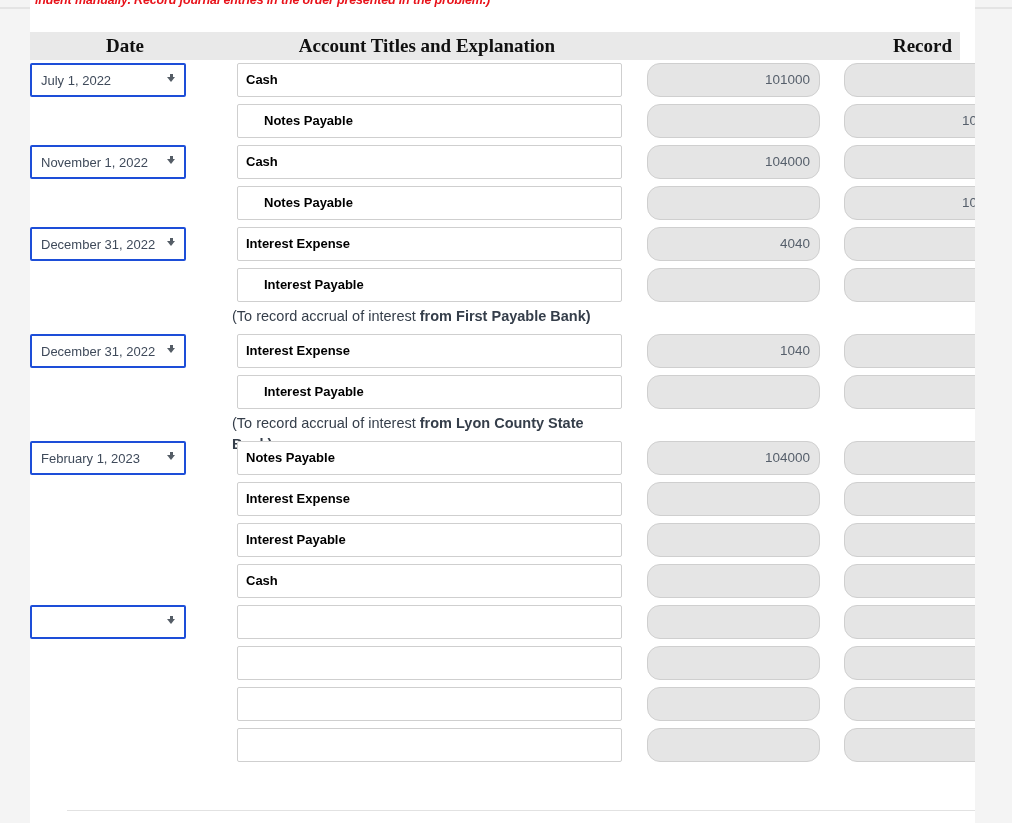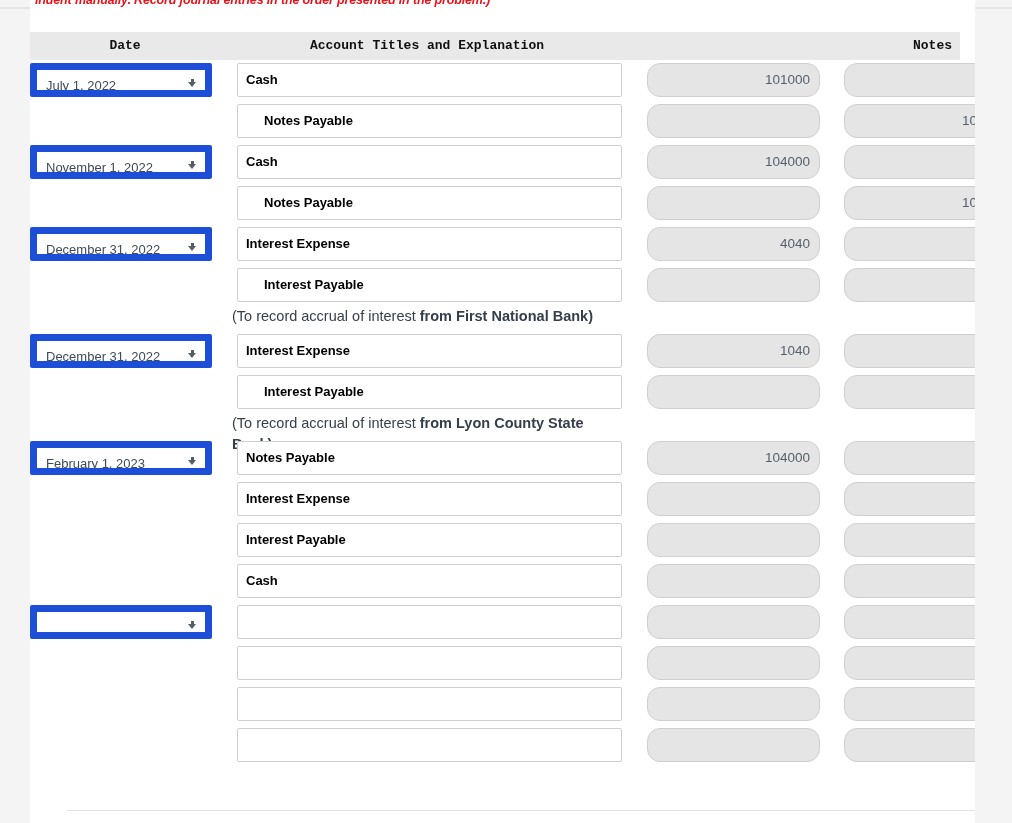--- a/index.html
+++ b/index.html
@@ -57,23 +57,23 @@
   
   .thead {
     position: relative;
     height: 28px;
     background: #e9e9e9;
     width: 993px;
   }
   .th {
     position: absolute;
     top: 4px;
-    font-family: Liberation Mono, monospace;
+    font-family: Liberation Serif, serif;
     font-weight: bold;
-    font-size: 13px;
+    font-size: 19px;
     color: #101010;
     height: 20px;
     line-height: 20px;
   }
   .th-date      { left: 63px;  width: 190px; text-align: center; }
   .th-account   { left: 265px; width: 390px; text-align: center; }
   .th-debit     { left: 640px; width: 215px; text-align: right; }
   .th-credit    { left: 860px; width: 125px; text-align: right; }
 
   .rows { position: relative; width: 1060px; }
@@ -81,23 +81,23 @@
   .row {
     position: relative;
     height: 41px;
   }
   .cell { position: absolute; }
 
   
   .date-cell { left: 63px; top: 3px; width: 182px; }
   .date-select {
     box-sizing: border-box;
-    width: 182px;
+    width: 156px;
     height: 34px;
-    border: 7px solid #1d4ed8;
+    border: 2px solid #1d4ed8;
     background: #ffffff;
     border-radius: 2px;
     position: relative;
     font-size: 13px;
     color: #3f4a5a;
     line-height: 32px;
     padding-left: 9px;
     white-space: nowrap;
     overflow: hidden;
     font-family: "Liberation Sans", sans-serif;
@@ -198,21 +198,21 @@
   <div class="sheet">
 
     <div class="instruction">indent manually. Record journal entries in the order presented in the problem.)</div>
 
     <div class="table-wrap">
       <div class="table-inner">
 
         <div class="thead">
           <div class="th th-date">Date</div>
           <div class="th th-account">Account Titles and Explanation</div>
-          <div class="th th-credit">Notes</div>
+          <div class="th th-credit">Record</div>
         </div>
 
         <div class="rows" id="rows-container">
             <div class="row">
               <div class="cell date-cell">
                 <div class="date-select"><span>July 1, 2022</span><span class="arrow"></span></div>
               </div>
               <div class="cell acct-cell">
                 <div class="acct-box">Cash</div>
               </div>
@@ -281,21 +281,21 @@
                 <div class="acct-box indent">Interest Payable</div>
               </div>
               <div class="cell debit-cell">
                 <div class="amt-box"></div>
               </div>
               <div class="cell credit-cell">
                 <div class="amt-box">4040</div>
               </div>
             </div>
             <div class="expl-row" style="height: 25px;">
-              <div class="expl"><span>(To record accrual of interest </span><span class="bold">from First National Bank)</span></div>
+              <div class="expl"><span>(To record accrual of interest </span><span class="bold">from First Payable Bank)</span></div>
             </div>
             <div class="row">
               <div class="cell date-cell">
                 <div class="date-select"><span>December 31, 2022</span><span class="arrow"></span></div>
               </div>
               <div class="cell acct-cell">
                 <div class="acct-box">Interest Expense</div>
               </div>
               <div class="cell debit-cell">
                 <div class="amt-box">1040</div>

